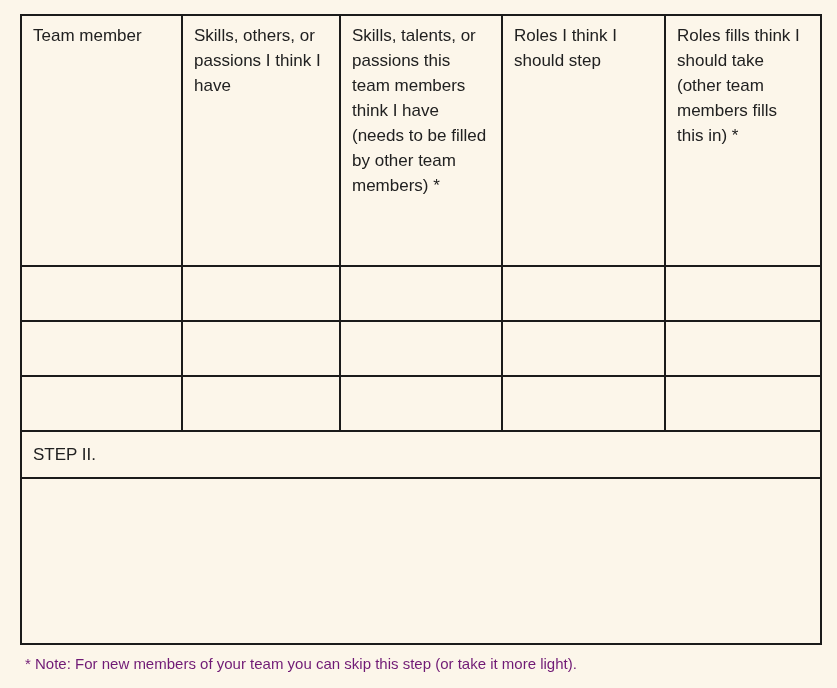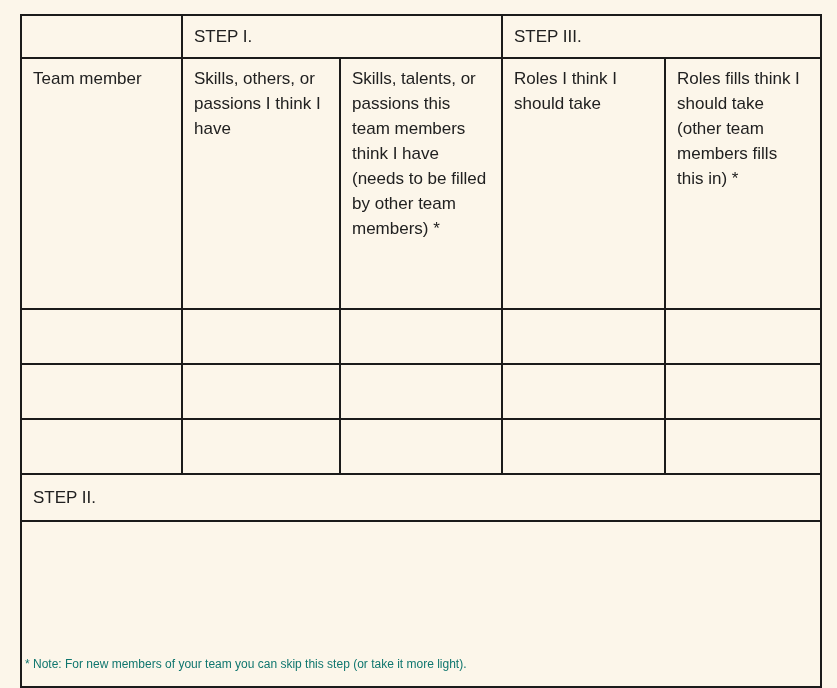--- a/index.html
+++ b/index.html
@@ -36,48 +36,43 @@
   tr.step-header-row td { vertical-align: middle; padding-top: 2px; padding-bottom: 2px; }
   tr.column-header-row { height: 251px; }
   tr.empty-row { height: 55px; }
   tr.step2-row { height: 47px; padding-left: 44px; }
   tr.step2-row td { vertical-align: middle; padding-top: 2px; padding-bottom: 2px; }
   tr.answer-row { height: 166px; }
   .footnote {
     position: absolute;
     left: 25px;
     top: 654px;
-    font-size: 12px;
+    font-size: 15px;
     line-height: 20px;
-    color: #0f766e;
+    color: #701a75;
     white-space: nowrap;
   }
 </style>
 </head>
 <body style="background: rgb(252, 246, 234); color: rgb(33, 33, 33);">
 
 <table class="worksheet">
   <colgroup>
     <col style="width:161px">
     <col style="width:158px">
     <col style="width:162px">
     <col style="width:163px">
     <col style="width:156px">
   </colgroup>
   <tbody>
-    <tr class="step-header-row">
-      <td></td>
-      <td colspan="2">STEP I.</td>
-      <td colspan="2">STEP III.</td>
-    </tr>
     <tr class="column-header-row">
       <td>Team member</td>
       <td>Skills, others, or passions I think I have</td>
       <td>Skills, talents, or passions this team members think I have (needs to be filled by other team members) *</td>
-      <td>Roles I think I should take</td>
+      <td>Roles I think I should step</td>
       <td>Roles fills think I should take (other team members fills this in) *</td>
     </tr>
   </tbody>
   <tbody id="empty-rows">
       <tr class="empty-row">
         <td></td>
         <td></td>
         <td></td>
         <td></td>
         <td></td>

